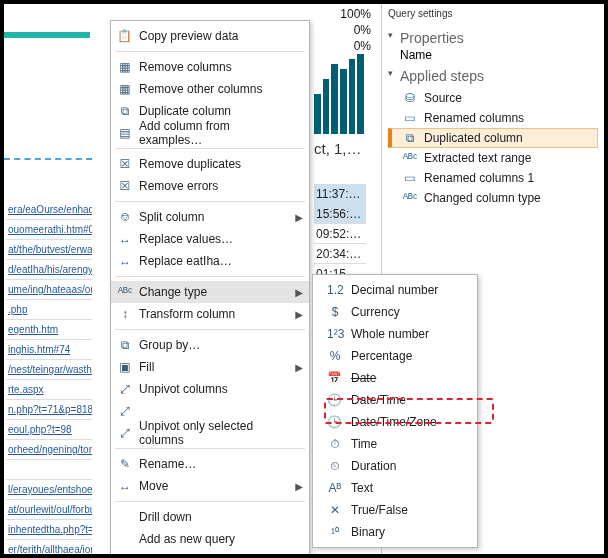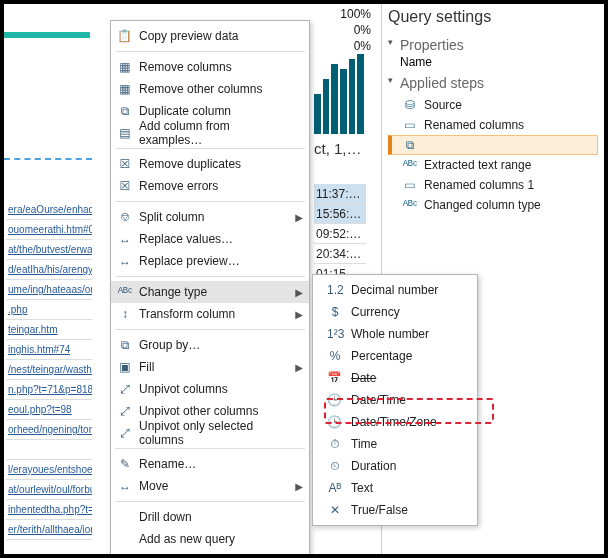--- a/index.html
+++ b/index.html
@@ -34,21 +34,21 @@
   .menu-item .arrow { position:absolute; right:6px; color:#555; font-size:10px; }
   .menu-item .ic { position:absolute; left:6px; width:16px; text-align:center; font-size:12px; color:#3a5d79; }
 
   
   .submenu { position:absolute; top:270px; left:308px; width:166px; background:#fff; border:1px solid #b5b5b5; box-shadow:2px 2px 5px rgba(0,0,0,.2); padding:4px 8px; z-index:20; }
   .submenu .menu-item { padding-left:30px; }
   .highlight-box { border:2px dashed #d23; border-radius:3px; }
   .hl-wrap { position:absolute; top:394px; left:320px; width:170px; height:26px; z-index:30; pointer-events:none; }
 
   
-  .qs-title { font-size:16px; color:#333; margin-bottom:11px; }
+  .qs-title { font-size:10px; color:#333; margin-bottom:11px; }
   .section-label { color:#666; font-size:14px; margin:6px 0 2px; padding-left:12px; position:relative; }
   .section-label::before { content:"▾"; position:absolute; left:0; top:0; color:#555; font-size:9px; }
   .name-box { border:1px solid #999; padding:3px 6px; background:#fff; width:190px; }
   .steps { margin-top:4px; }
   .step { display:flex; align-items:center; height:20px; padding-left:14px; gap:6px; }
   .step .ico { width:16px; text-align:center; color:#2a6a8d; font-size:12px; display:inline-block; }
   .step.sel { background:#fdeeda; border:1px solid #f1c27d; border-left:4px solid #e6831e; padding-left:10px; }
   .step .txt { font-size:12px; color:#222; }
 </style>
 </head>
@@ -83,23 +83,24 @@
         <div>20:34:…</div>
         <div>01:15…</div>
       </div>
       <div class="row-strip">
         <div>era/eaOurse/enhades,…</div>
         <div>ouomeerathi.htm#037…</div>
         <div>at/the/butvest/erwayo…</div>
         <div>d/eatIha/his/arengyo…</div>
         <div>ume/ing/hateaas/ome…</div>
         <div>.php</div>
-        <div>teingar.htm</div>
+        <div>egenth.htm</div>
         <div>inghis.htm#74</div>
         <div>/nest/teingar/wasthth…</div>
+        <div>rte.aspx</div>
         <div>n.php?t=71&amp;p=8180</div>
         <div>eoul.php?t=98</div>
         <div>orheed/ngening/tono…</div>
         <div></div>
         <div>l/erayoues/entshoes,…</div>
         <div>at/ourlewit/oul/forbut…</div>
         <div>inhentedtha.php?t=3…</div>
         <div>er/terith/allthaea/ionyouareWa/…   1993-03-08…</div>
       </div>
     </div>
@@ -140,21 +141,21 @@
           <span class="ic">⎊</span>
           <span>Split column</span>
           <span class="arrow">▶</span>
         </div>
         <div class="menu-item">
           <span class="ic">↔</span>
           <span>Replace values…</span>
         </div>
         <div class="menu-item">
           <span class="ic">↔</span>
-          <span>Replace preview…</span>
+          <span>Replace eatIha…</span>
         </div>
         <div class="sep"></div>
         <div class="menu-item hovered">
           <span class="ic">ᴬᴮᶜ</span>
           <span>Change type</span>
           <span class="arrow">▶</span>
         </div>
         <div class="menu-item">
           <span class="ic">↕</span>
           <span>Transform column</span>
@@ -169,21 +170,20 @@
           <span class="ic">▣</span>
           <span>Fill</span>
           <span class="arrow">▶</span>
         </div>
         <div class="menu-item">
           <span class="ic">⤢</span>
           <span>Unpivot columns</span>
         </div>
         <div class="menu-item">
           <span class="ic">⤢</span>
-          <span>Unpivot other columns</span>
         </div>
         <div class="menu-item">
           <span class="ic">⤢</span>
           <span>Unpivot only selected columns</span>
         </div>
         <div class="sep"></div>
         <div class="menu-item">
           <span class="ic">✎</span>
           <span>Rename…</span>
         </div>
@@ -244,20 +244,24 @@
       <div class="menu-item">
         <span class="ic">Aᴮ</span>
         <span>Text</span>
       </div>
       <div class="sep"></div>
       <div class="menu-item">
         <span class="ic">✕</span>
         <span>True/False</span>
       </div>
       <div class="sep"></div>
+      <div class="menu-item">
+        <span class="ic">¹⁰</span>
+        <span>Binary</span>
+      </div>
     </div>
   <div class="hl-wrap highlight-box"></div>
 
   <div class="right-pane">
     <div class="qs-title">Query settings</div>
     <div class="section-label">Properties</div>
     <div style="padding-left:12px">
       <div style="margin:2px 0">Name</div>
     </div>
     <div class="section-label">Applied steps</div>
@@ -265,20 +269,21 @@
         <div class="step">
           <span class="ico">⛁</span>
           <span class="txt">Source</span>
         </div>
         <div class="step">
           <span class="ico">▭</span>
           <span class="txt">Renamed columns</span>
         </div>
         <div class="step sel">
           <span class="ico">⧉</span>
+          <span class="txt">Duplicated column</span>
         </div>
         <div class="step">
           <span class="ico">ᴬᴮᶜ</span>
           <span class="txt">Extracted text range</span>
         </div>
         <div class="step">
           <span class="ico">▭</span>
           <span class="txt">Renamed columns 1</span>
         </div>
         <div class="step">

